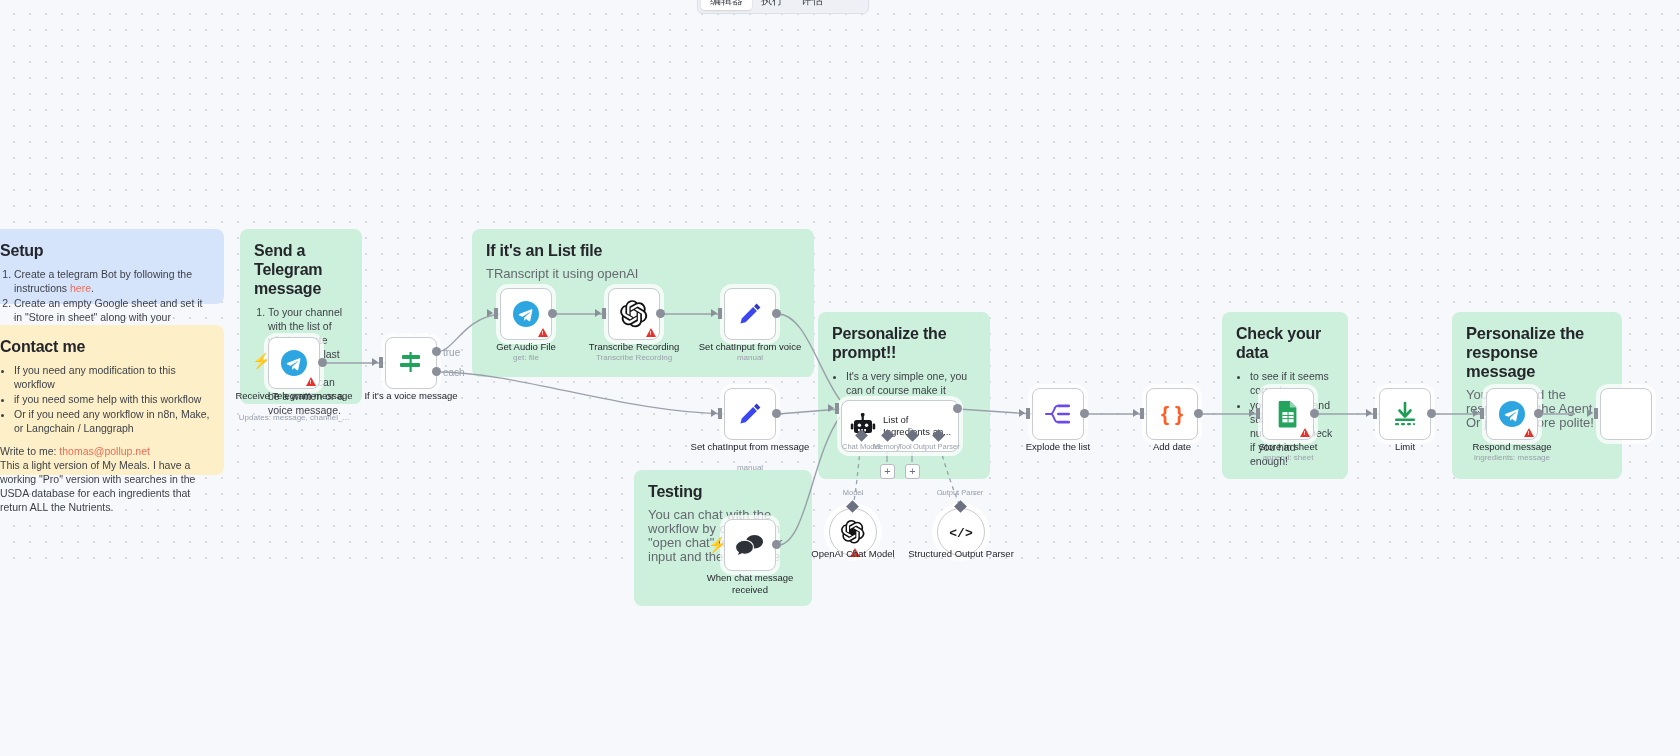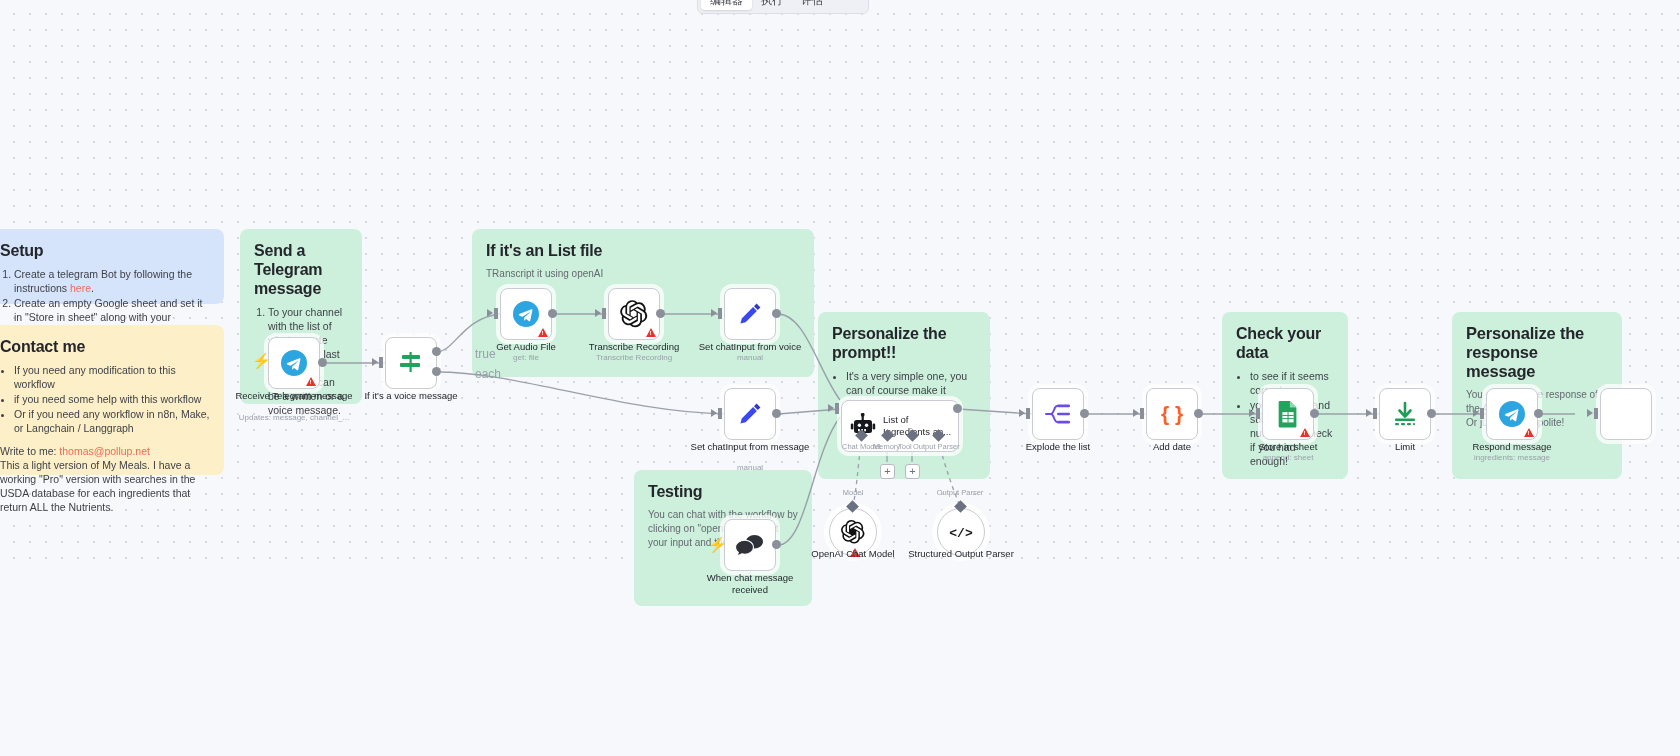--- a/index.html
+++ b/index.html
@@ -43,21 +43,21 @@
     font-size: 10.5px;
     line-height: 14px;
     color: #3c3f46;
   }
   .note h3 {
     font-size: 16px; font-weight: 700; color: #24262c;
     line-height: 19px; margin-bottom: 7px;
     letter-spacing: -0.2px;
   }
   .note h3.big { font-size: 16.5px; }
-  .note .sub { font-size: 10px; color: #646871; line-height: 14px; }
+  .note .sub { font-size: 13px; color: #646871; line-height: 14px; }
   .note ol, .note ul { margin-left: 14px; }
   .note li { margin-bottom: 1px; }
   .note .linky { color: #ef6c58; }
   .note-blue  { background: #d6e4fb; }
   .note-yellow{ background: #fdf0c8; }
   .note-green { background: #cdf0dc; }
 
   
   .node {
     position: absolute;
@@ -146,21 +146,21 @@
     background: #fff; color: #6b7180;
     font-size: 11px; line-height: 13px; text-align: center;
     z-index: 22;
   }
   .minilabel {
     position: absolute; font-size: 7.5px; color: #9aa0ab;
     line-height: 9px; text-align: center; z-index: 21;
     white-space: nowrap;
   }
   .edgelabel {
-    position: absolute; font-size: 12px; color: #9aa0ab; z-index: 23; margin-left: 32px;
+    position: absolute; font-size: 10px; color: #9aa0ab; z-index: 23;
   }
   svg.wires { position: absolute; left: 0; top: 0; width: 1680px; height: 756px; z-index: 5; }
 </style>
 </head>
 <body>
 
 <div id="canvas">
 
   <div class="tabbar">
     <div class="tab active">编辑器</div>

